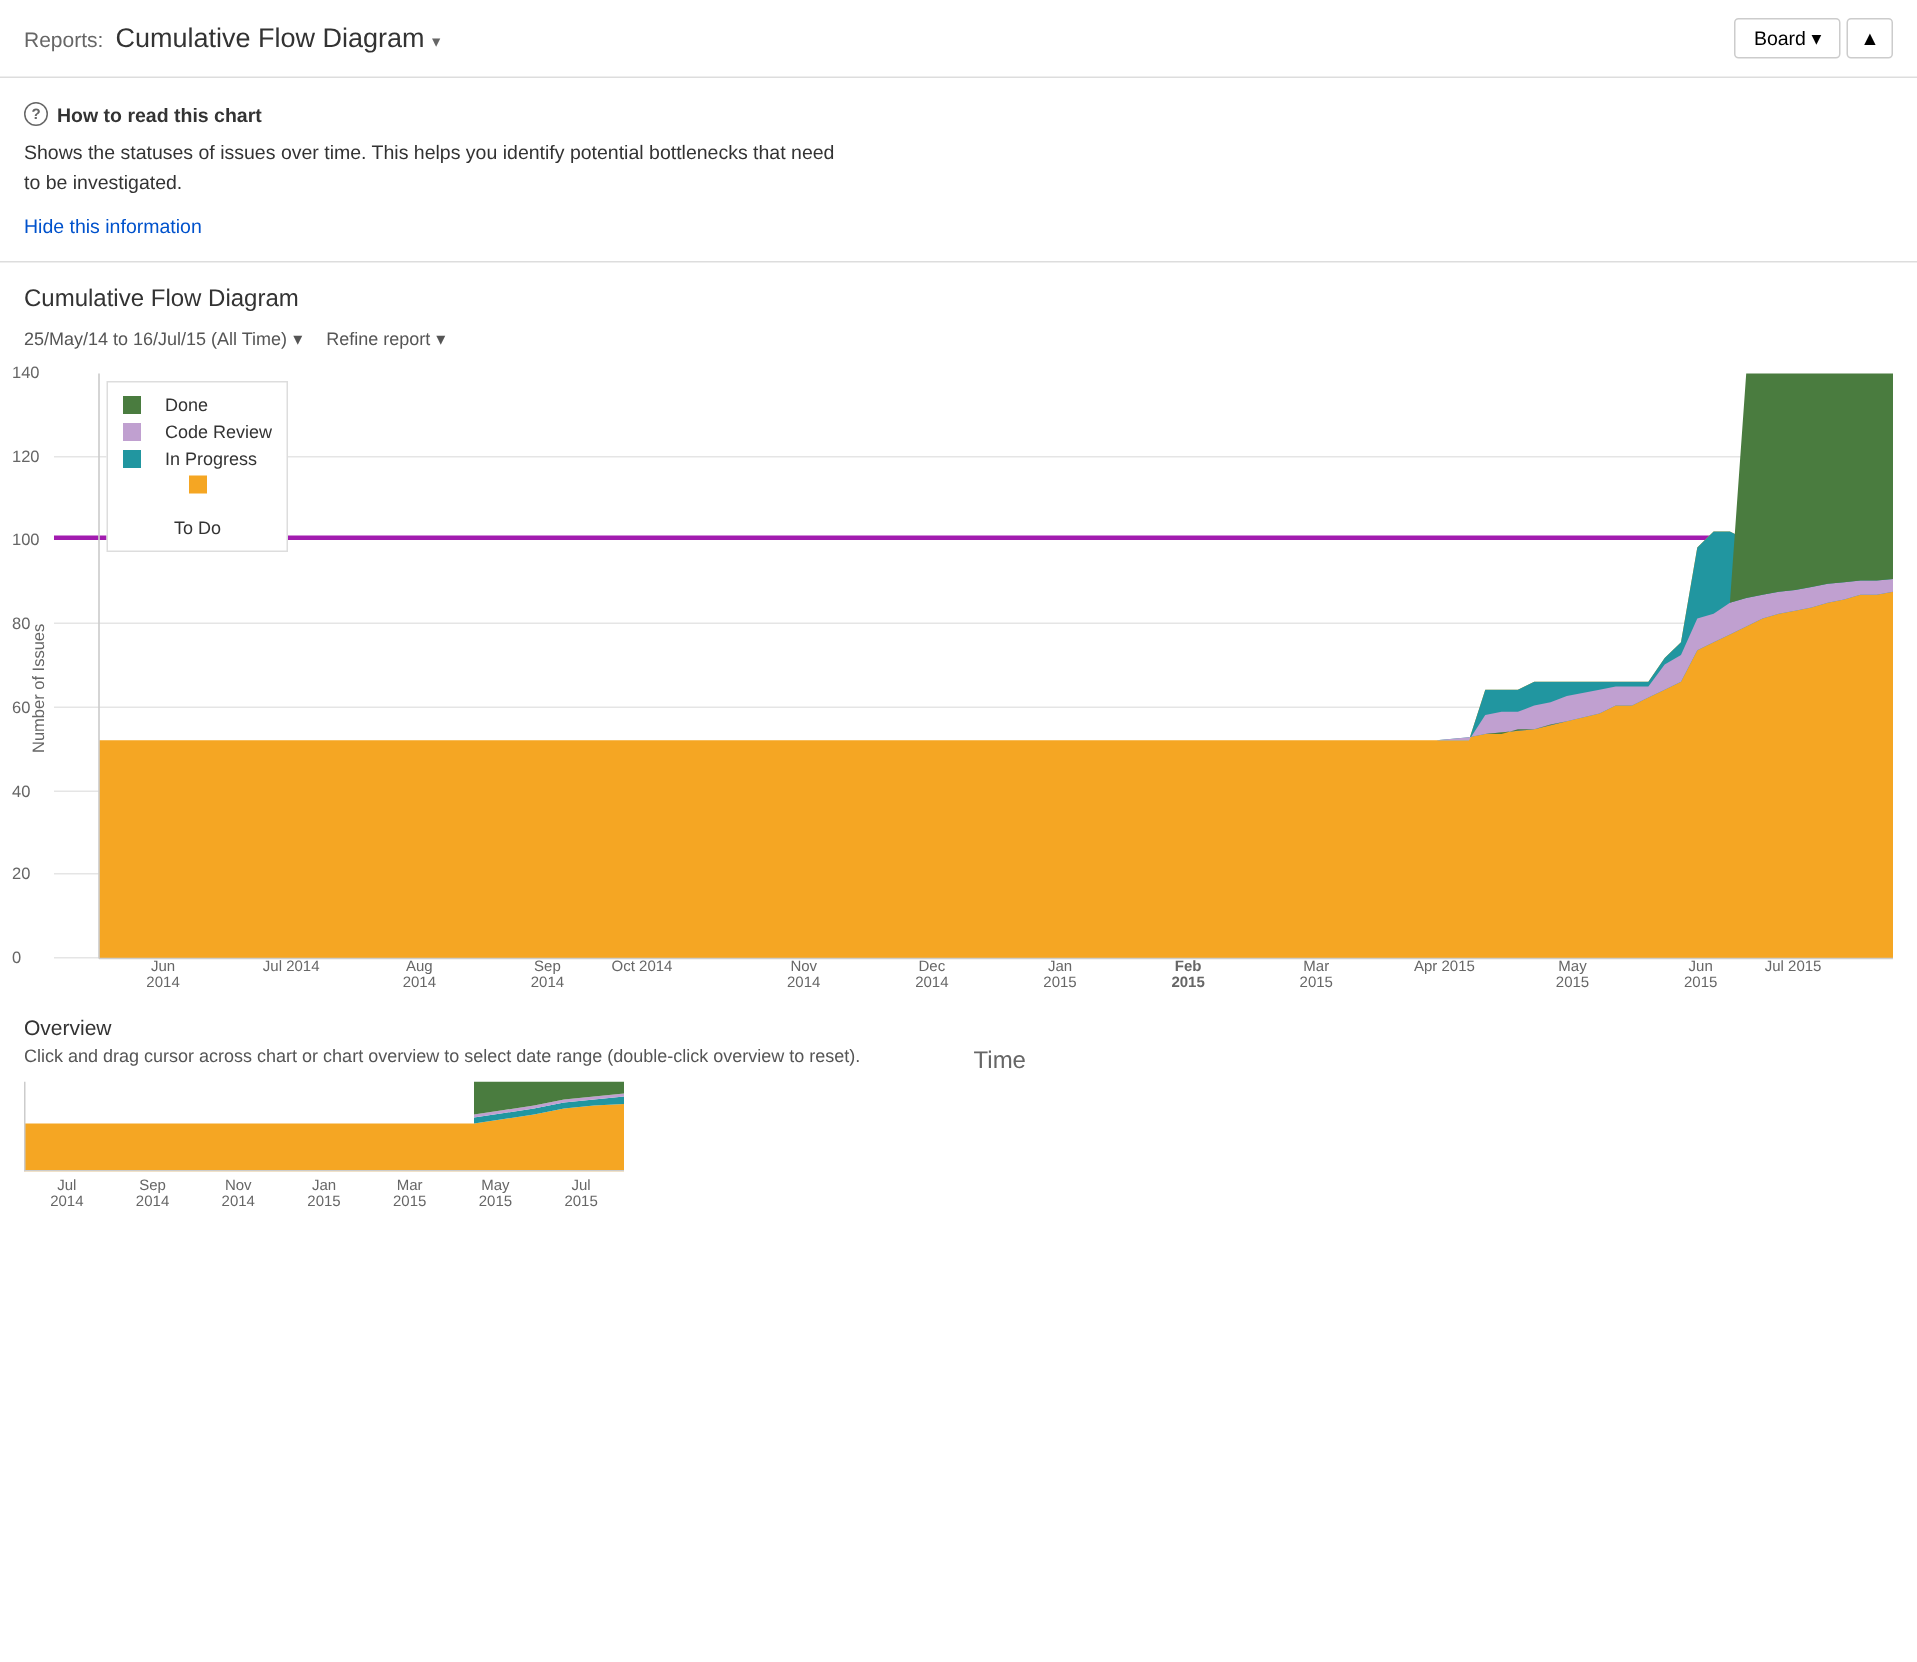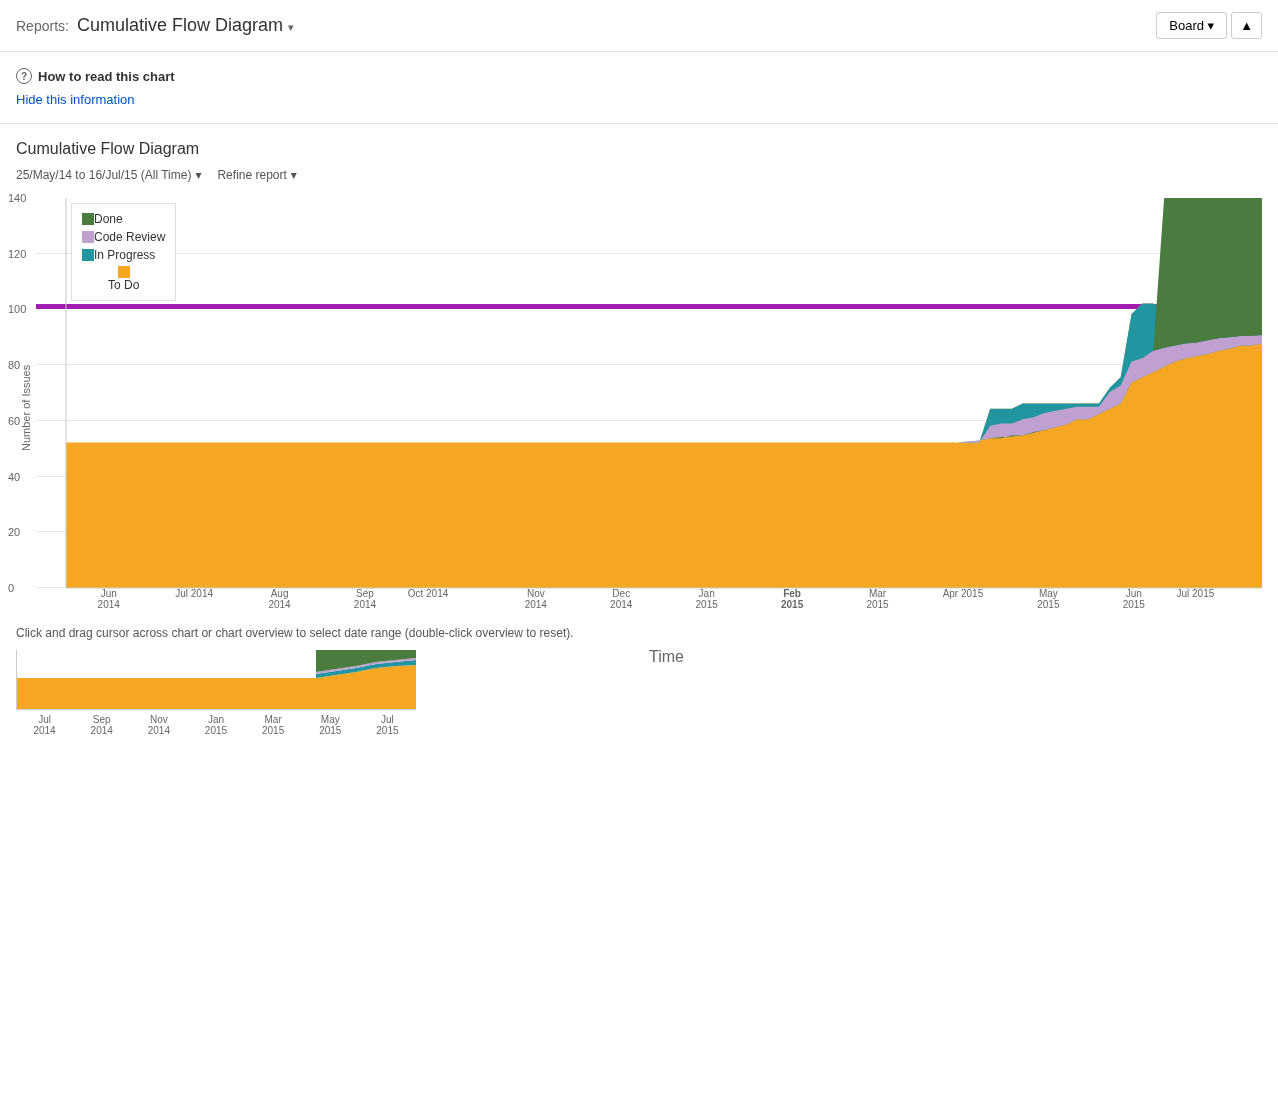--- a/index.html
+++ b/index.html
@@ -150,21 +150,21 @@
       top: 5px;
       left: 5px;
       background: #fff;
       border: 1px solid #ddd;
       padding: 8px 10px;
       font-size: 12px;
     }
     .legend-item {
       display: flex;
       align-items: center;
-      gap: 0;
+      gap: 16px;
       margin-bottom: 4px;
     }
     .legend-item:last-child { margin-bottom: 0; flex-direction: column; }
     .legend-color {
       width: 12px;
       height: 12px;
       flex-shrink: 0;
     }
 
     .overview-section {
@@ -217,20 +217,21 @@
       <span>▲</span>
     </button>
   </div>
 </div>
 
 <div class="info-section">
   <div class="info-title">
     <span class="info-icon">?</span>
     <span>How to read this chart</span>
   </div>
+  <p class="info-text">Shows the statuses of issues over time. This helps you identify potential bottlenecks that need to be investigated.</p>
   <a class="hide-link">Hide this information</a>
 </div>
 
 <hr class="divider">
 
 <div class="chart-section">
   <h2 class="chart-title">Cumulative Flow Diagram</h2>
 
   <div class="chart-controls">
     <button class="date-range-btn">
@@ -260,21 +261,21 @@
             </div>
             <div style="position:absolute;bottom:28.57%;left:-30px;right:0;border-top:1px solid #e5e5e5;">
               <span style="position:absolute;left:-28px;font-size:11px;color:#666;transform:translateY(-50%);top:0;">40</span>
             </div>
             <div style="position:absolute;bottom:42.86%;left:-30px;right:0;border-top:1px solid #e5e5e5;">
               <span style="position:absolute;left:-28px;font-size:11px;color:#666;transform:translateY(-50%);top:0;">60</span>
             </div>
             <div style="position:absolute;bottom:57.14%;left:-30px;right:0;border-top:1px solid #e5e5e5;">
               <span style="position:absolute;left:-28px;font-size:11px;color:#666;transform:translateY(-50%);top:0;">80</span>
             </div>
-            <div style="position:absolute;bottom:71.43%;left:-30px;right:12px;border-top:5px solid #a21caf;">
+            <div style="position:absolute;bottom:71.43%;left:-30px;right:12px;border-top:3px solid #a21caf;">
               <span style="position:absolute;left:-28px;font-size:11px;color:#666;transform:translateY(-50%);top:0;">100</span>
             </div>
             <div style="position:absolute;bottom:85.71%;left:-30px;right:0;border-top:1px solid #e5e5e5;">
               <span style="position:absolute;left:-28px;font-size:11px;color:#666;transform:translateY(-50%);top:0;">120</span>
             </div>
             <div style="position:absolute;bottom:100%;left:-30px;right:0;">
               <span style="position:absolute;left:-28px;font-size:11px;color:#666;transform:translateY(-50%);top:0;">140</span>
             </div>
           </div>
 
@@ -369,20 +370,21 @@
         </div>
       </div>
     </div>
 
     <div style="text-align:center;font-size:16px;color:#666;margin-left:55px;margin-top:30px;">Time</div>
   </div>
 
 </div>
 
 <div class="overview-section">
+  <h3 class="overview-title">Overview</h3>
   <p class="overview-desc">Click and drag cursor across chart or chart overview to select date range (double-click overview to reset).</p>
 
   <div class="overview-chart">
     <svg width="400" height="60">
 
       <polygon fill="#f5a623" points="0,60 0,28 300,28 320,25 340,22 360,18 380,16 400,15 400,60"></polygon>
 
       <polygon fill="#2196a0" points="300,28 320,25 340,22 360,18 380,16 400,15 400,10 380,12 360,14 340,18 320,21 300,24"></polygon>
 
       <polygon fill="#c0a0d0" points="300,24 320,21 340,18 360,14 380,12 400,10 400,8 380,10 360,12 340,16 320,19 300,22"></polygon>

